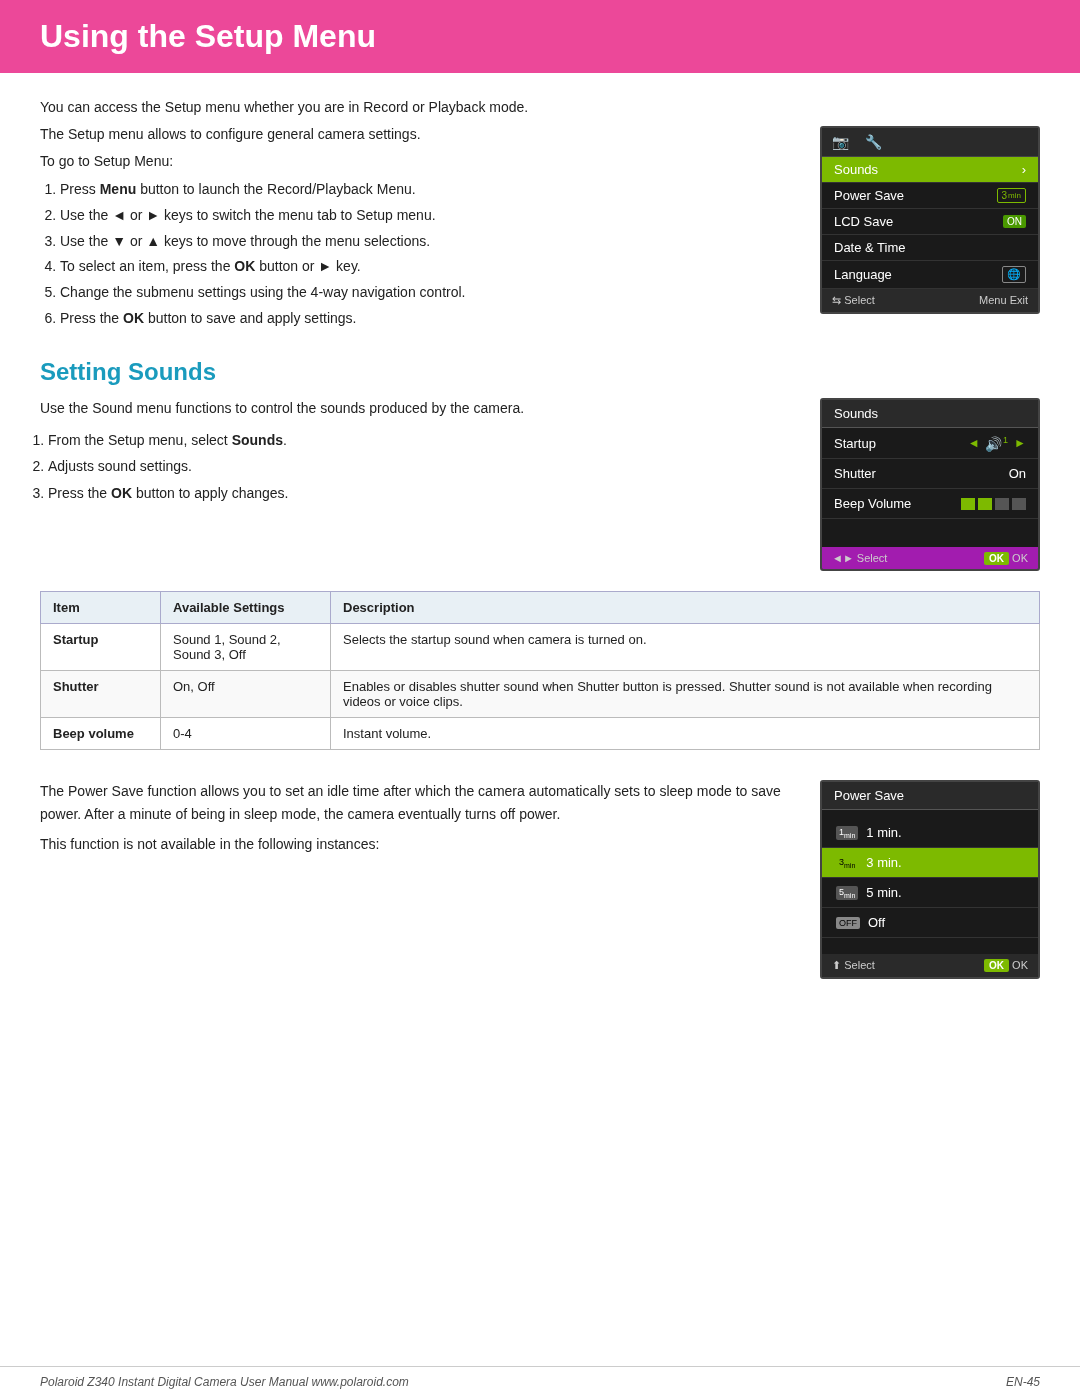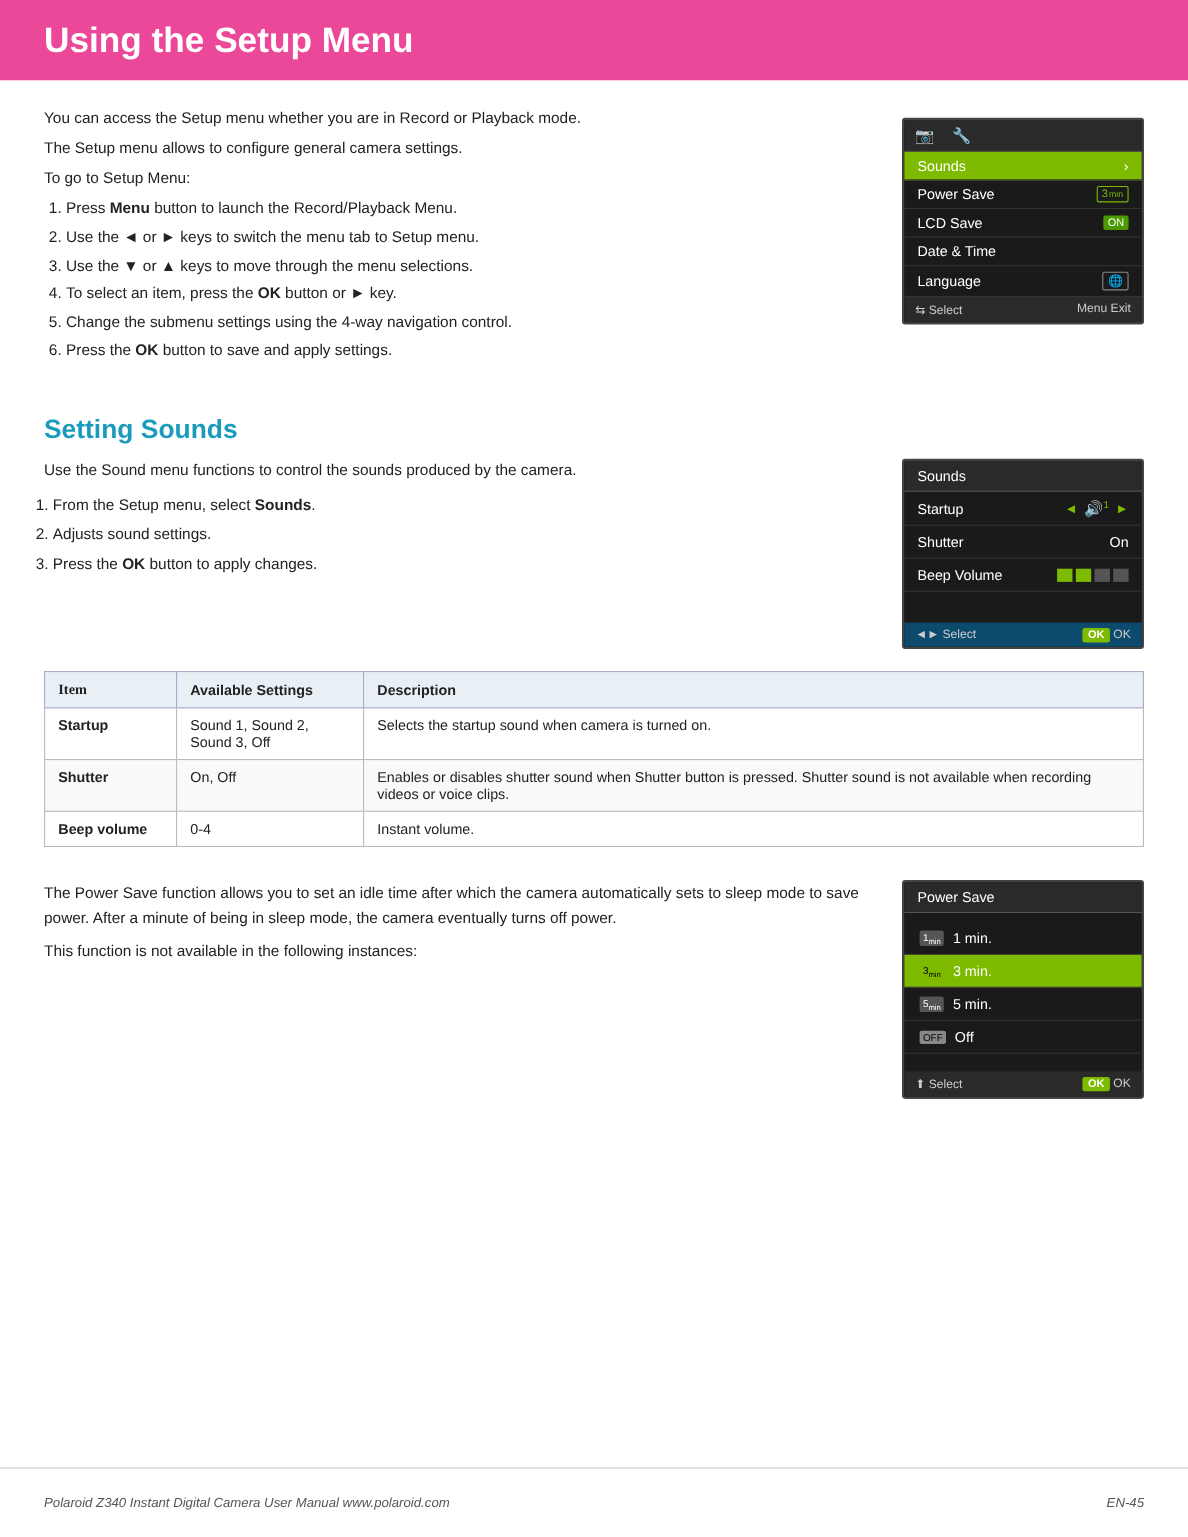--- a/index.html
+++ b/index.html
@@ -27,21 +27,22 @@
 
     
     .content {
       padding: 0 40px 60px 40px;
     }
 
     
     .intro-section {
       display: flex;
       gap: 30px;
-      margin-bottom: 44px;
+      margin-bottom: 25px;
+      align-items: center;
     }
     .intro-text {
       flex: 1;
     }
     .intro-text p {
       margin-bottom: 6px;
       line-height: 1.5;
     }
     .intro-text ol {
       margin-left: 20px;
@@ -193,21 +194,21 @@
     .beep-sq {
       width: 14px;
       height: 12px;
       background: #555;
       display: inline-block;
     }
     .beep-sq.filled {
       background: #7dba00;
     }
     .sounds-footer {
-      background: #0c4a6e;
+      background: #a21caf;
       padding: 5px 10px;
       display: flex;
       justify-content: space-between;
       font-size: 11px;
       color: #ccc;
     }
     .ok-badge {
       background: #7dba00;
       color: #fff;
       font-size: 10px;
@@ -231,21 +232,21 @@
       font-weight: bold;
     }
     .settings-table td {
       border: 1px solid #bbb;
       padding: 8px 12px;
       vertical-align: top;
     }
     .settings-table tr:nth-child(even) td {
       background: #f9f9f9;
     }
-    .col-item { width: 120px; font-family: Liberation Serif, serif; }
+    .col-item { width: 120px; }
     .col-avail { width: 170px; }
 
     
     .power-section {
       display: flex;
       gap: 22px;
     }
     .power-text {
       flex: 1;
     }
@@ -316,21 +317,21 @@
       color: #ccc;
     }
 
     
     .page-footer {
       position: absolute;
       bottom: 0;
       left: 0;
       right: 0;
       border-top: 1px solid #ccc;
-      padding: 24px 40px;
+      padding: 8px 40px;
       display: flex;
       justify-content: space-between;
       font-size: 12px;
       color: #555;
       font-style: italic;
     }
   </style>
 </head>
 <body>
 

